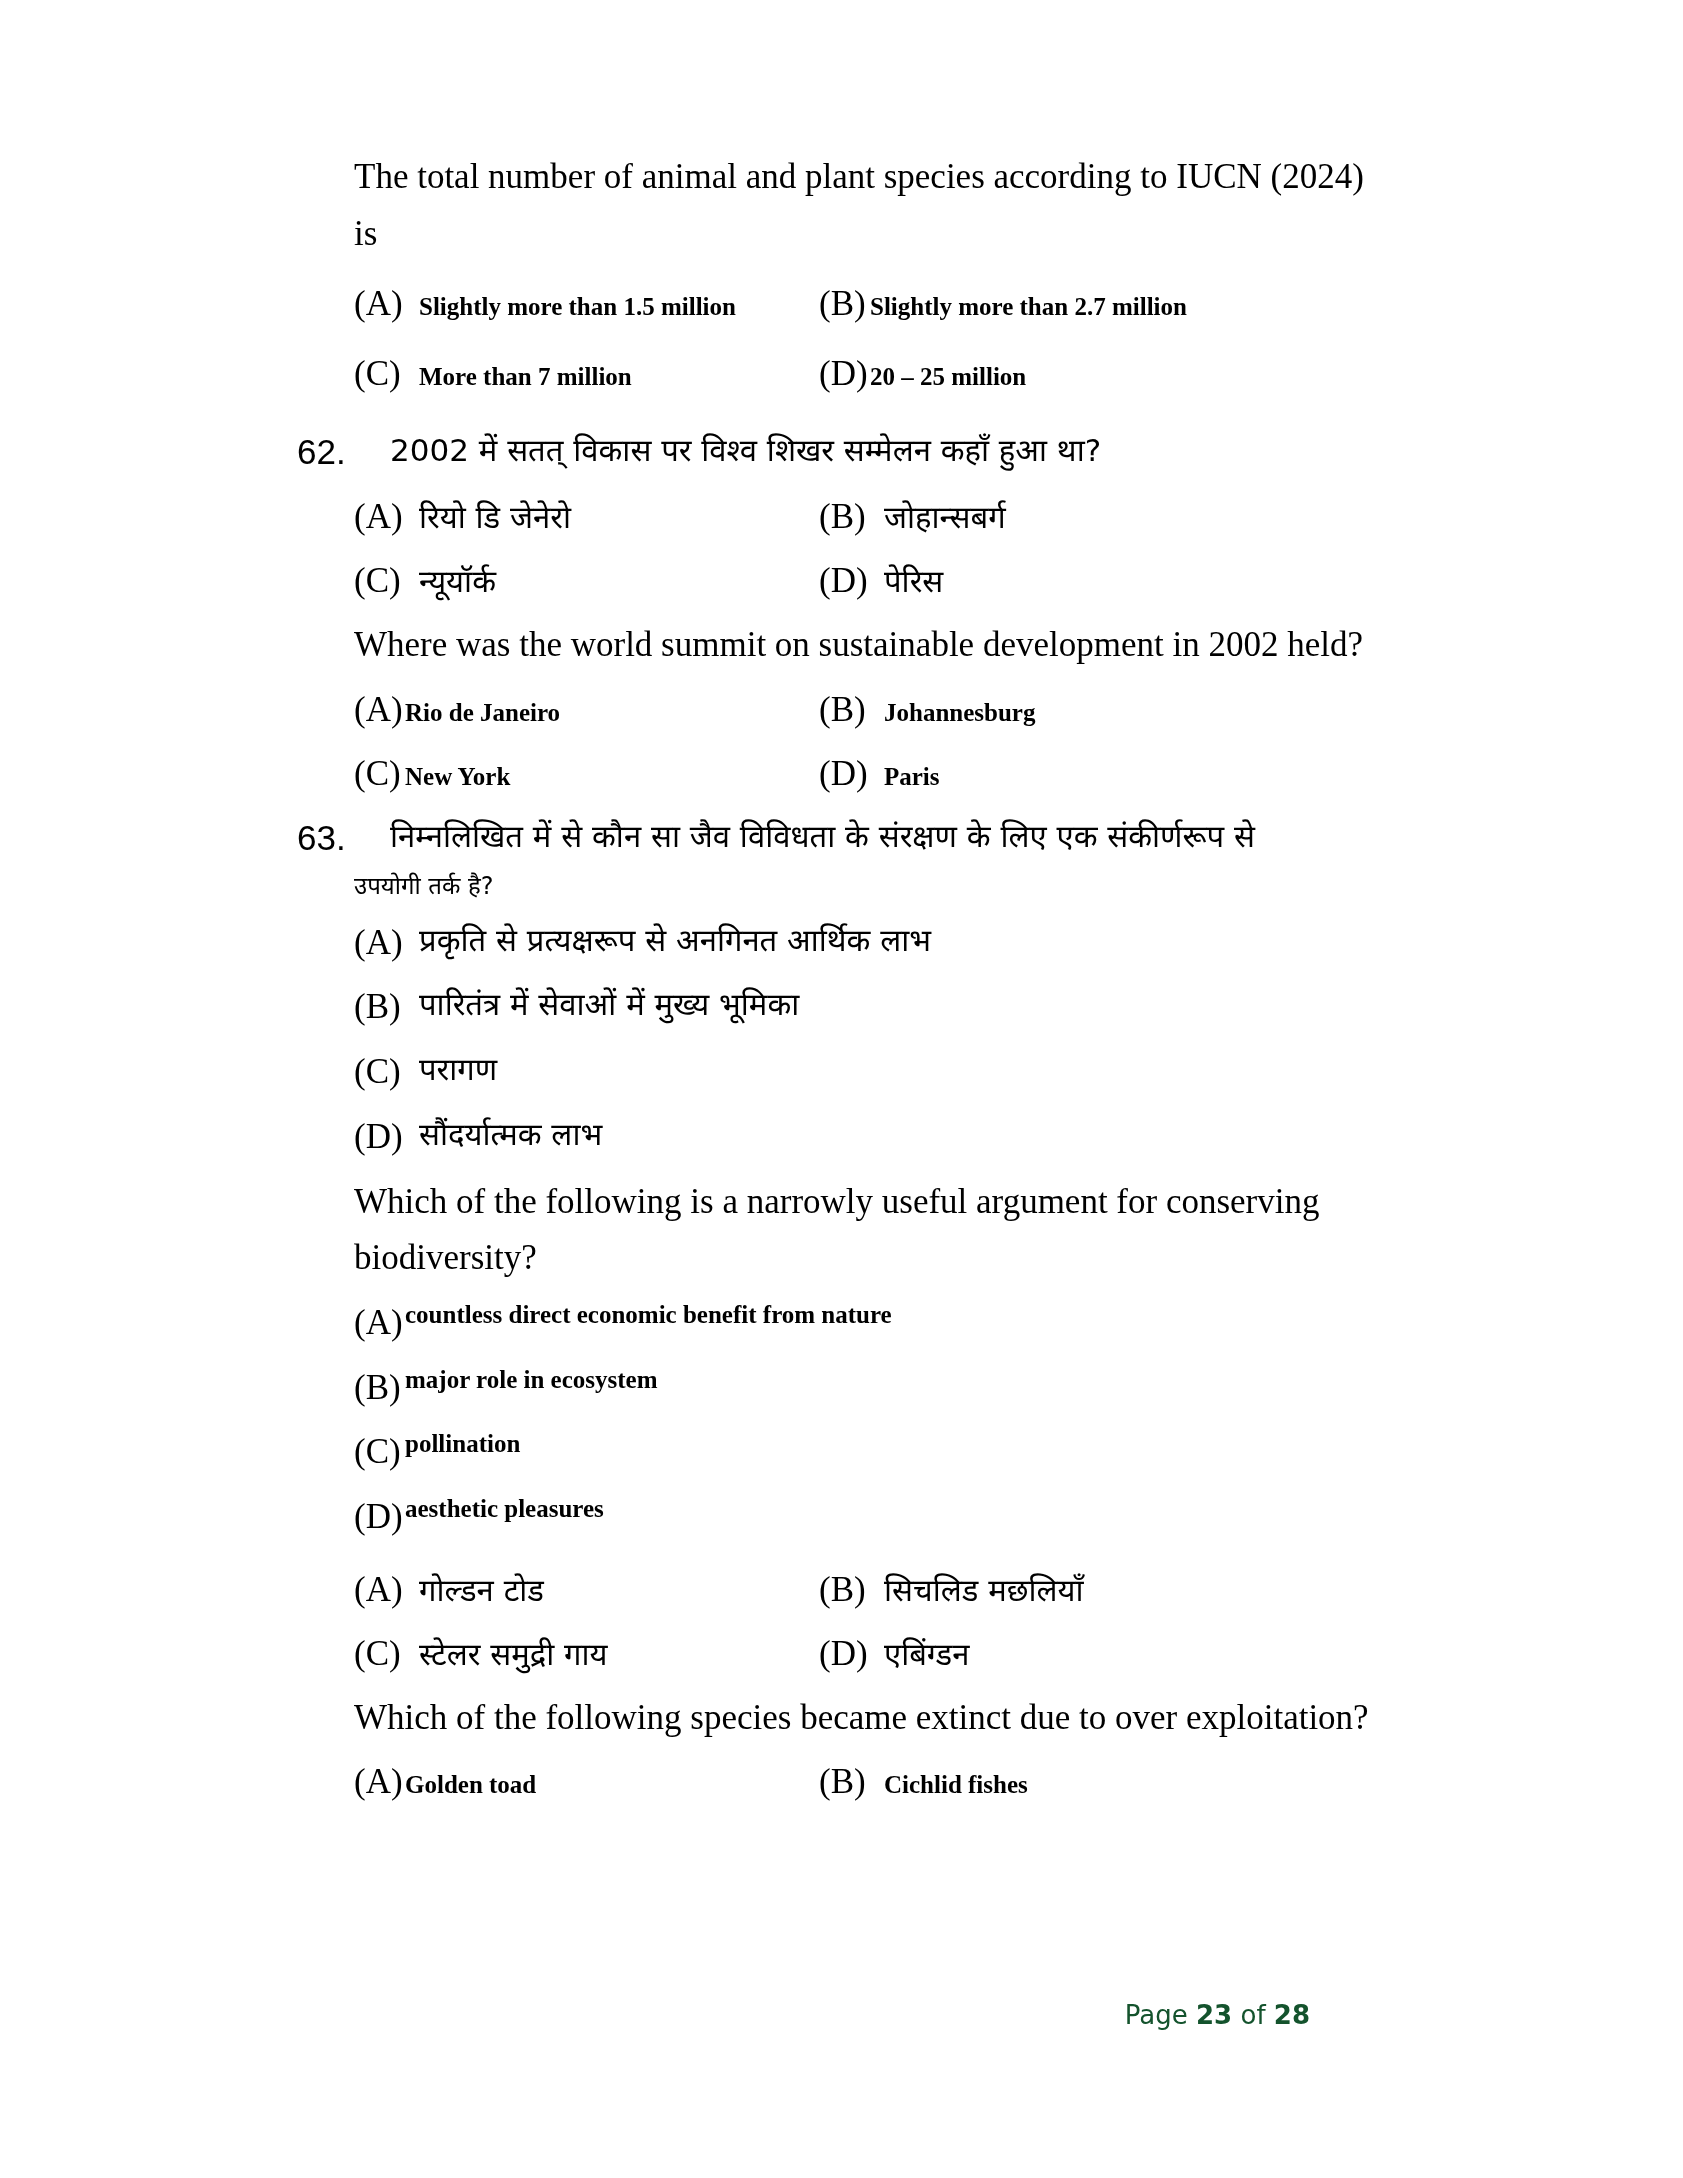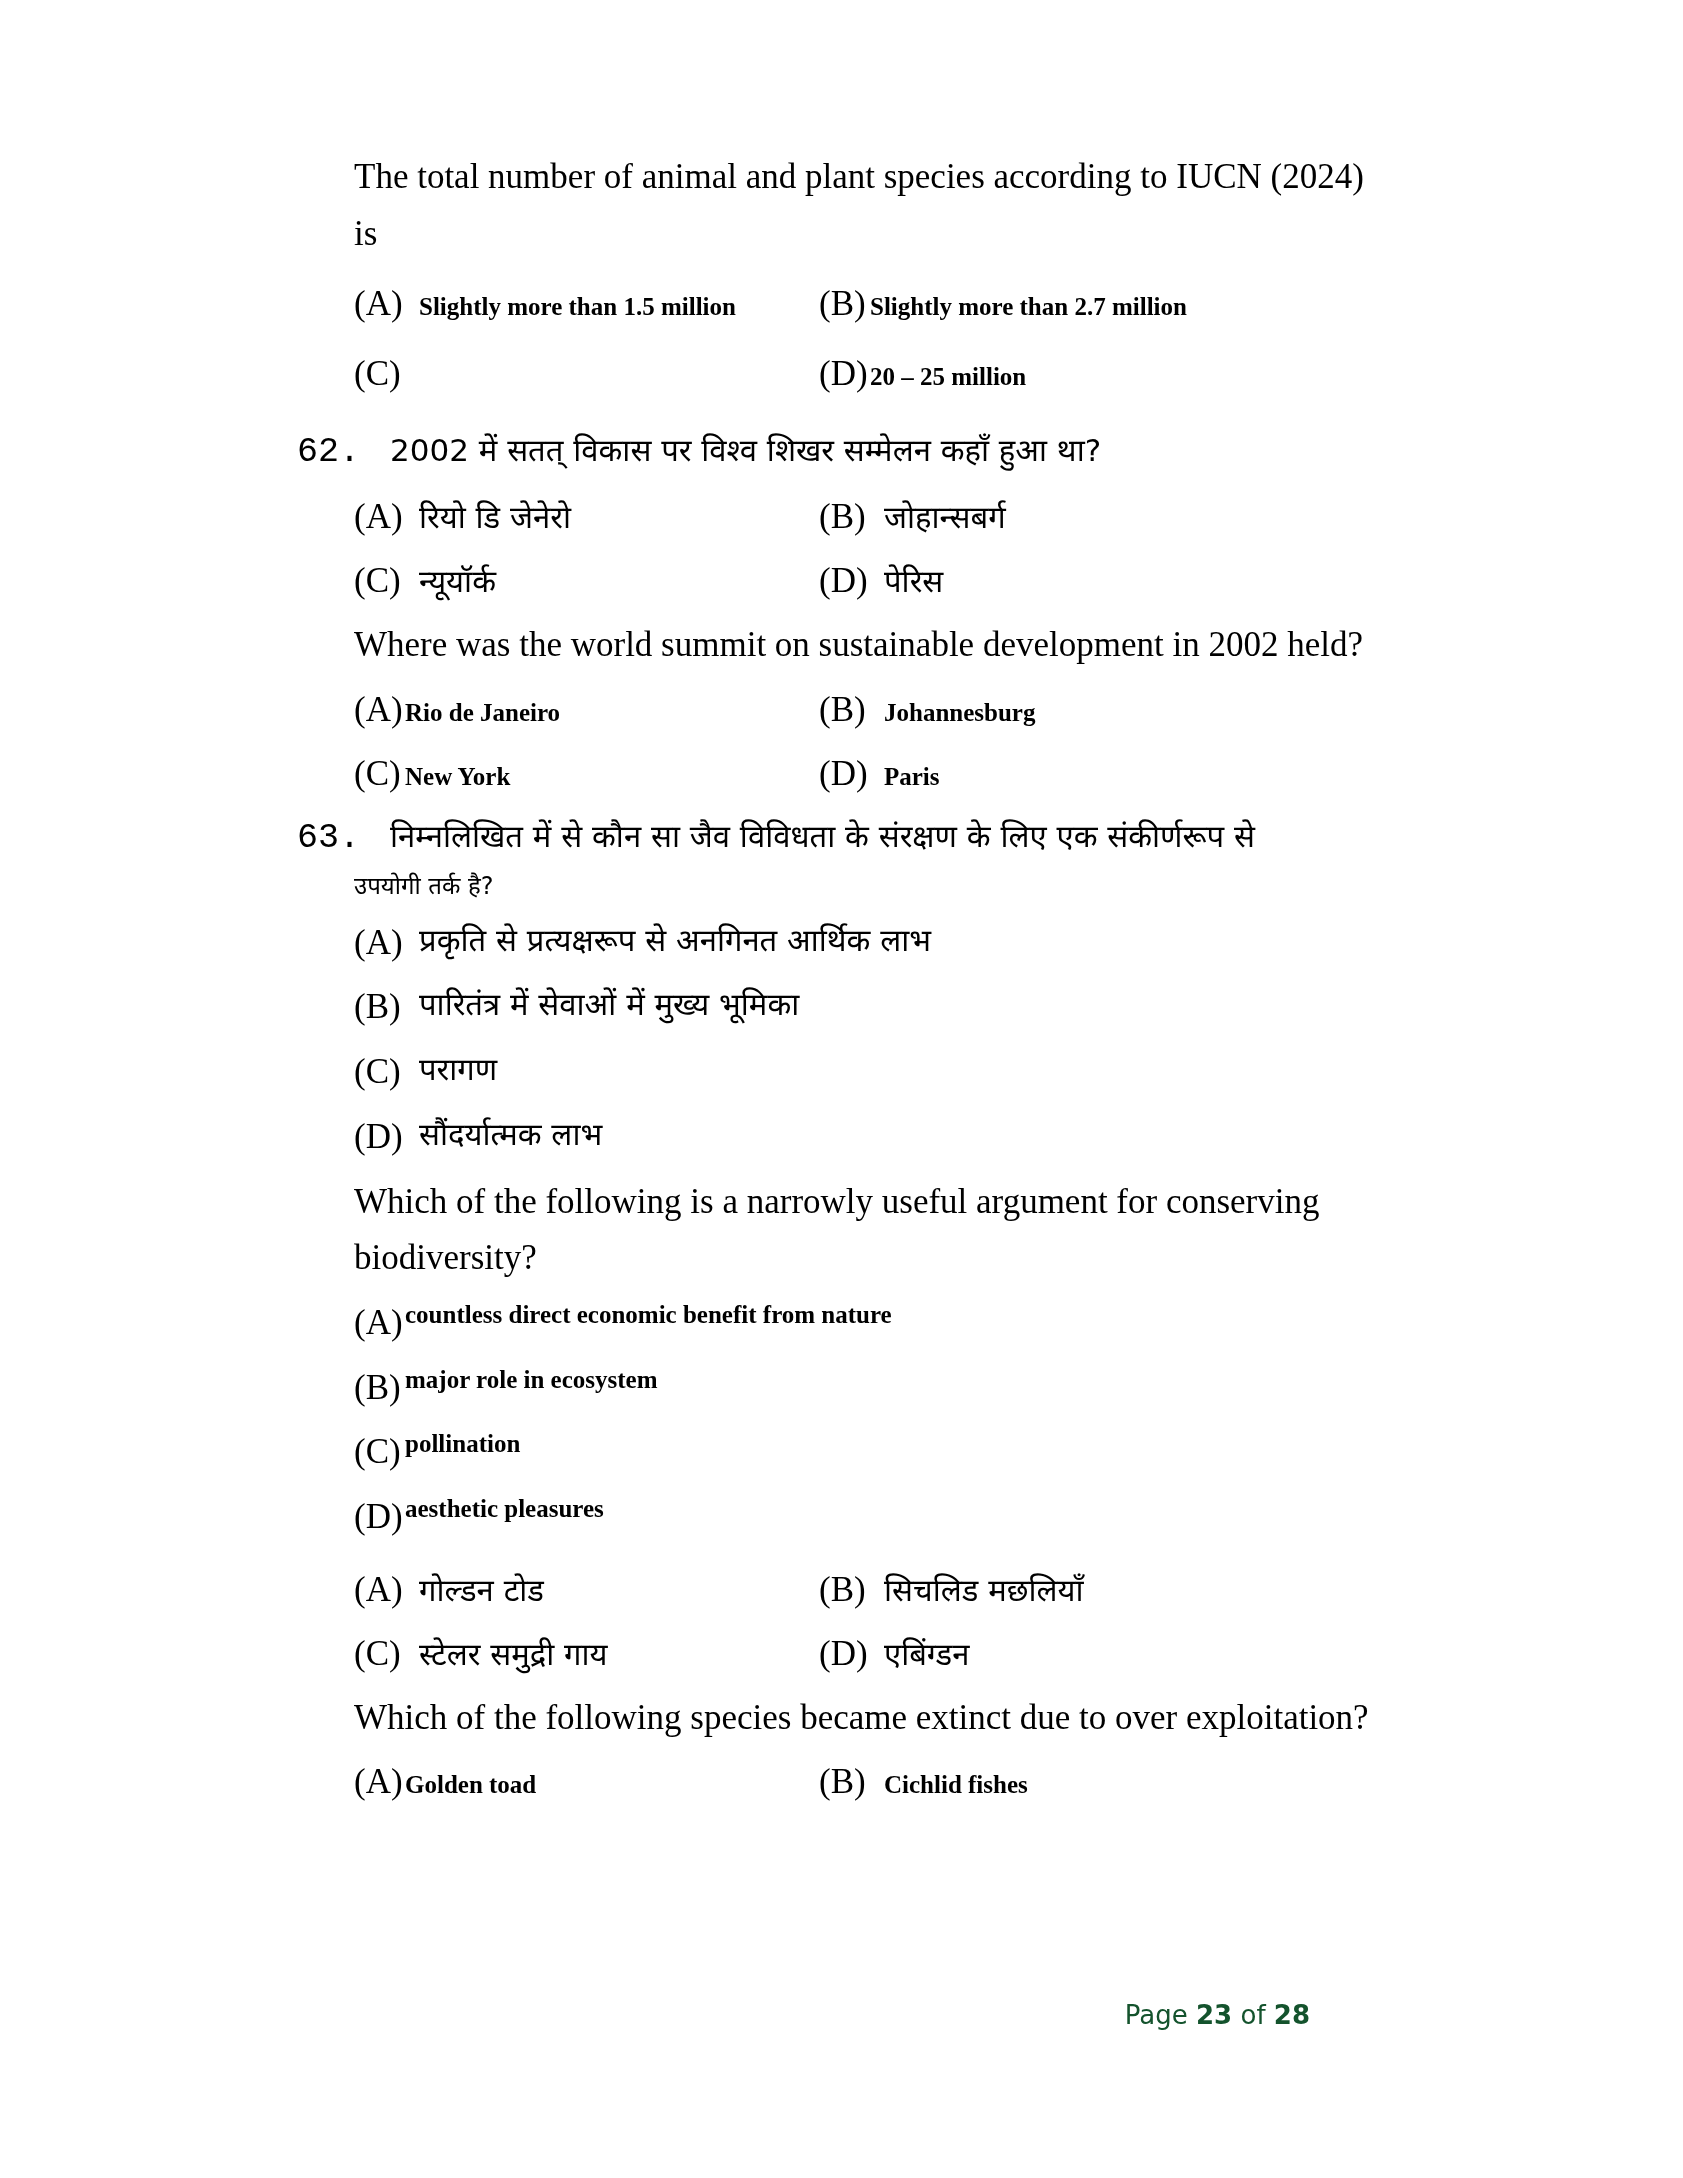--- a/index.html
+++ b/index.html
@@ -52,21 +52,21 @@
     line-height: 1.62;
   }
   .stem-numbered .qnum { flex: 0 0 57px; }
   .stem-numbered .body { flex: 1 1 auto; margin-left: 36px; }
   .stem-numbered.hin .body {
     font-family: "DejaVu Sans", "Liberation Sans", sans-serif;
     font-size: 31px;
     line-height: 1.70;
   }
   .stem-numbered.hin .qnum {
-    font-family: Liberation Mono, monospace;
+    font-family: Liberation Sans, sans-serif;
     font-size: 35px;
   }
 
   
   .opt-row {
     display: flex;
     margin-left: 57px;
     line-height: 1.60;
   }
   .opt {
@@ -129,20 +129,21 @@
         </div>
         <div class="opt opt-col-right">
           <span class="opt-label tight">(B)</span>
           <span class="opt-text-eng">Slightly more than 2.7 million</span>
         </div>
       </div>
       <div class="sp-s"></div>
       <div class="opt-row">
         <div class="opt opt-col-left">
           <span class="opt-label">(C)</span>
+          <span class="opt-text-eng">More than 7 million</span>
         </div>
         <div class="opt opt-col-right">
           <span class="opt-label tight">(D)</span>
           <span class="opt-text-eng">20 – 25 million</span>
         </div>
       </div>
     </div>
 
     <div class="sp-m"></div>
 

